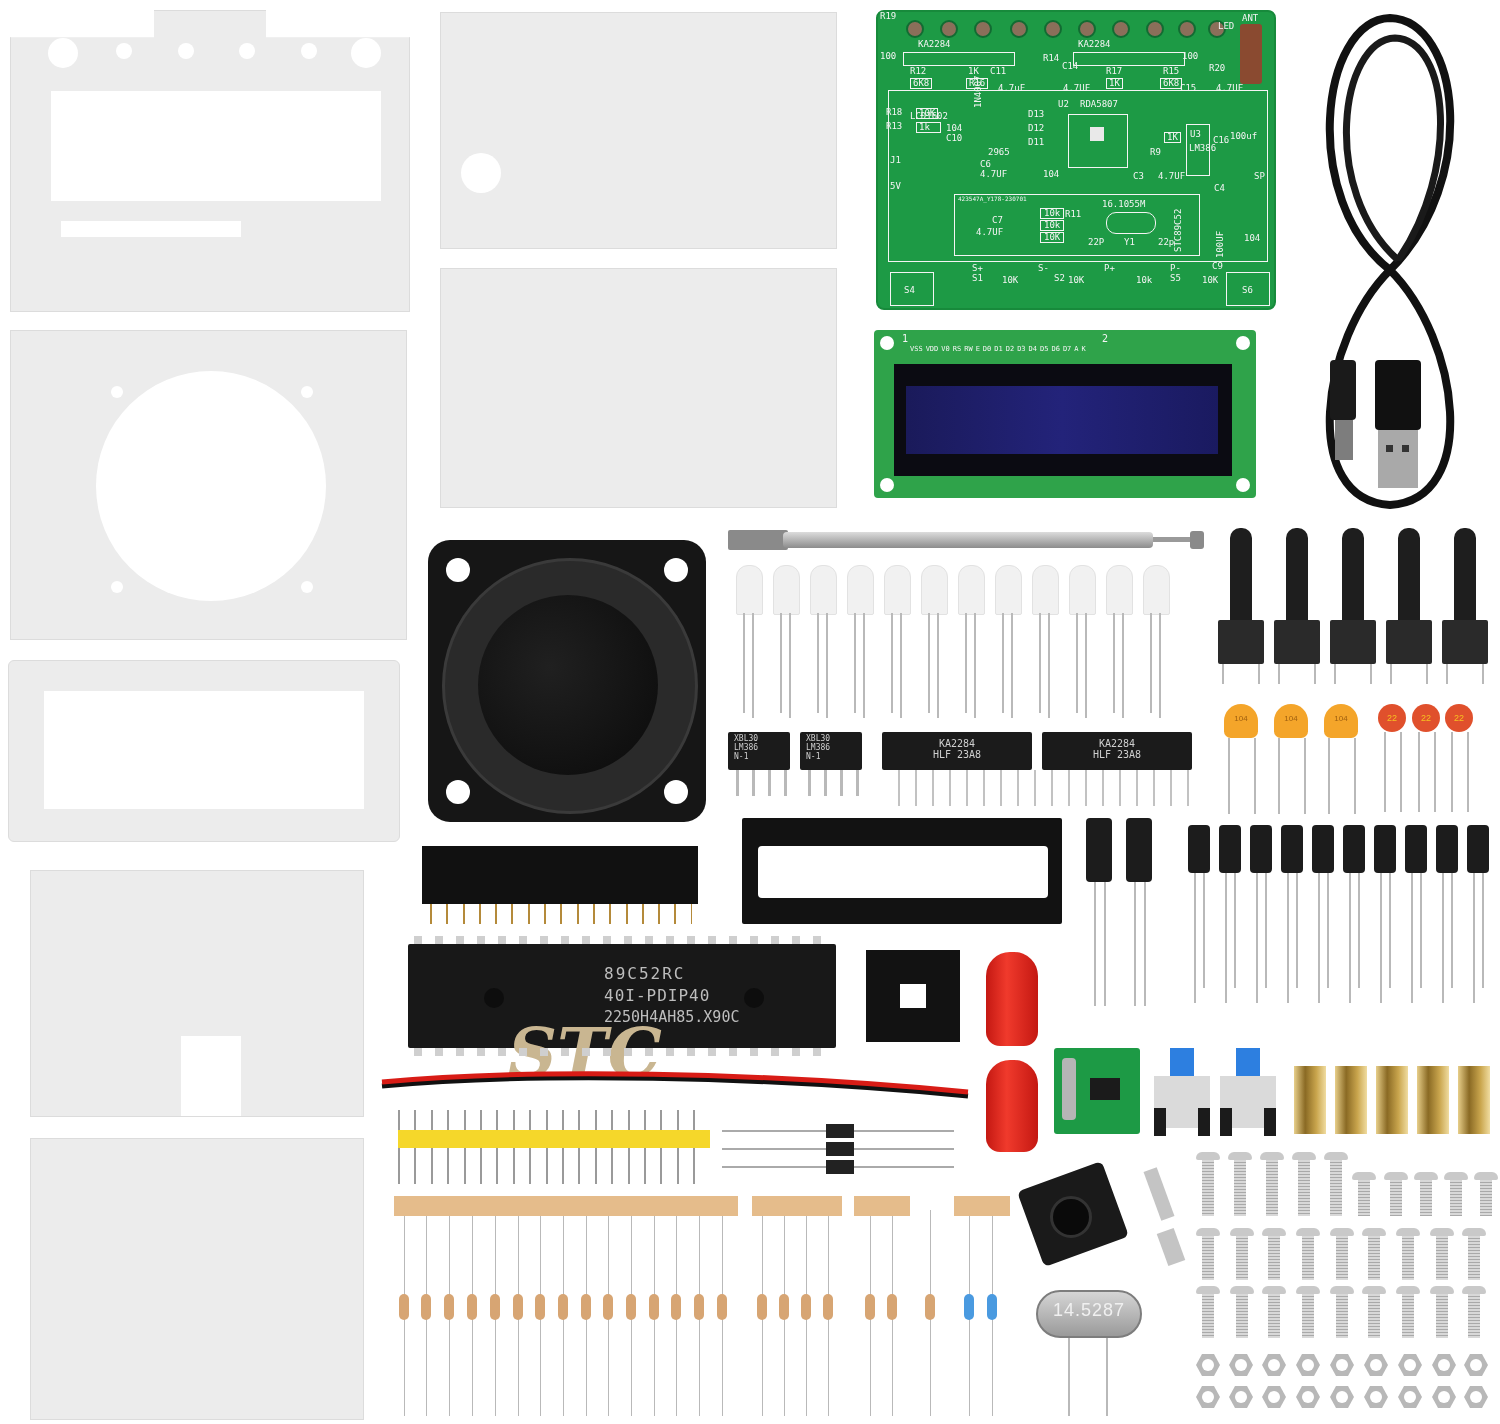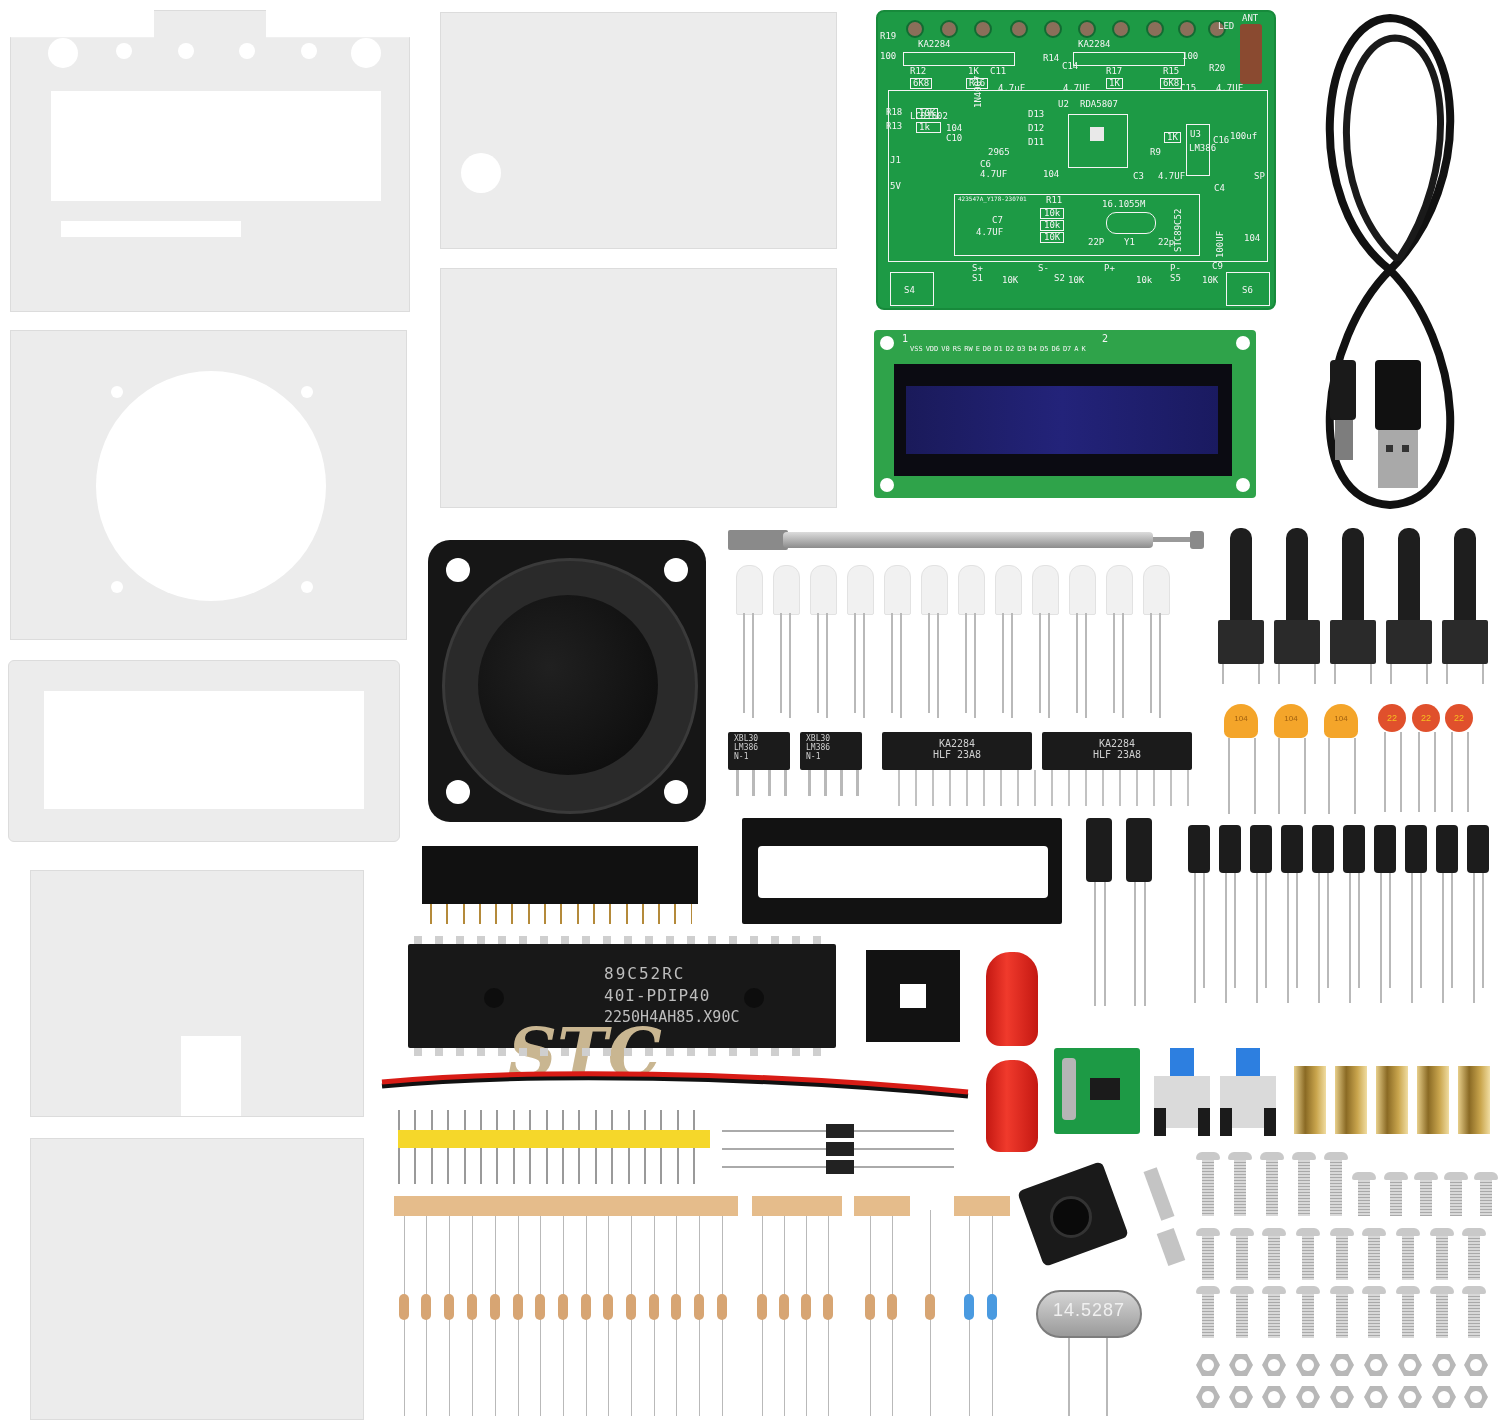--- a/index.html
+++ b/index.html
@@ -91,21 +91,21 @@
   <span class="silk" style="left:32px;top:66px;border:1px solid #f4f4f4;padding:0 2px;">6K8</span>
   <span class="silk" style="left:90px;top:55px;">1K</span>
   <span class="silk" style="left:88px;top:66px;border:1px solid #f4f4f4;padding:0 2px;">R16</span>
   <span class="silk" style="left:112px;top:55px;">C11</span>
   <span class="silk" style="left:165px;top:42px;">R14</span>
   <span class="silk" style="left:184px;top:50px;">C14</span>
   <span class="silk" style="left:228px;top:55px;">R17</span>
   <span class="silk" style="left:228px;top:66px;border:1px solid #f4f4f4;padding:0 2px;">1K</span>
   <span class="silk" style="left:285px;top:55px;">R15</span>
   <span class="silk" style="left:282px;top:66px;border:1px solid #f4f4f4;padding:0 2px;">6K8</span>
-  <span class="silk" style="left:2px;top:20px;">R19</span>
+  <span class="silk" style="left:2px;top:0;">R19</span>
   <span class="silk" style="left:2px;top:40px;">100</span>
   <span class="silk" style="left:331px;top:52px;">R20</span>
   <span class="silk" style="left:304px;top:40px;">100</span>
 
   <div class="silkbox" style="left:10px;top:78px;width:378px;height:170px;"></div>
   <span class="silk" style="left:32px;top:56px;margin-top:44px;">LCD1602</span>
   <span class="silk" style="left:120px;top:72px;">4.7uF</span>
   <span class="silk" style="left:185px;top:72px;">4.7UF</span>
   <span class="silk" style="left:302px;top:72px;">C15</span>
   <span class="silk" style="left:338px;top:72px;">4.7UF</span>
@@ -141,21 +141,21 @@
   <span class="silk" style="left:312px;top:118px;">U3</span>
   <span class="silk" style="left:311px;top:132px;">LM386</span>
 
   <span class="silk" style="left:352px;top:120px;">100uf</span>
   <span class="silk" style="left:336px;top:172px;">C4</span>
   <span class="silk" style="left:376px;top:160px;">SP</span>
   <span class="silk" style="left:12px;top:170px;">5V</span>
 
   <div class="silkbox" style="left:76px;top:182px;width:244px;height:60px;"></div>
   <span class="silk" style="left:80px;top:184px;font-size:6px;">423547A_Y178-230701</span>
-  <span class="silk" style="left:168px;top:184px;">R11</span>
+  <span class="silk" style="left:168px;top:198px;padding-left:19px;">R11</span>
   <span class="silk" style="left:162px;top:196px;border:1px solid #f4f4f4;padding:0 3px;">10k</span>
   <span class="silk" style="left:162px;top:208px;border:1px solid #f4f4f4;padding:0 3px;">10k</span>
   <span class="silk" style="left:162px;top:220px;border:1px solid #f4f4f4;padding:0 3px;">10K</span>
   <span class="silk" style="left:114px;top:204px;">C7</span>
   <span class="silk" style="left:98px;top:216px;">4.7UF</span>
   <span class="silk" style="left:224px;top:188px;">16.1055M</span>
   <div class="silkbox" style="left:228px;top:200px;width:48px;height:20px;border-radius:10px;"></div>
   <span class="silk" style="left:246px;top:226px;">Y1</span>
   <span class="silk" style="left:210px;top:226px;">22P</span>
   <span class="silk" style="left:280px;top:226px;">22p</span>

